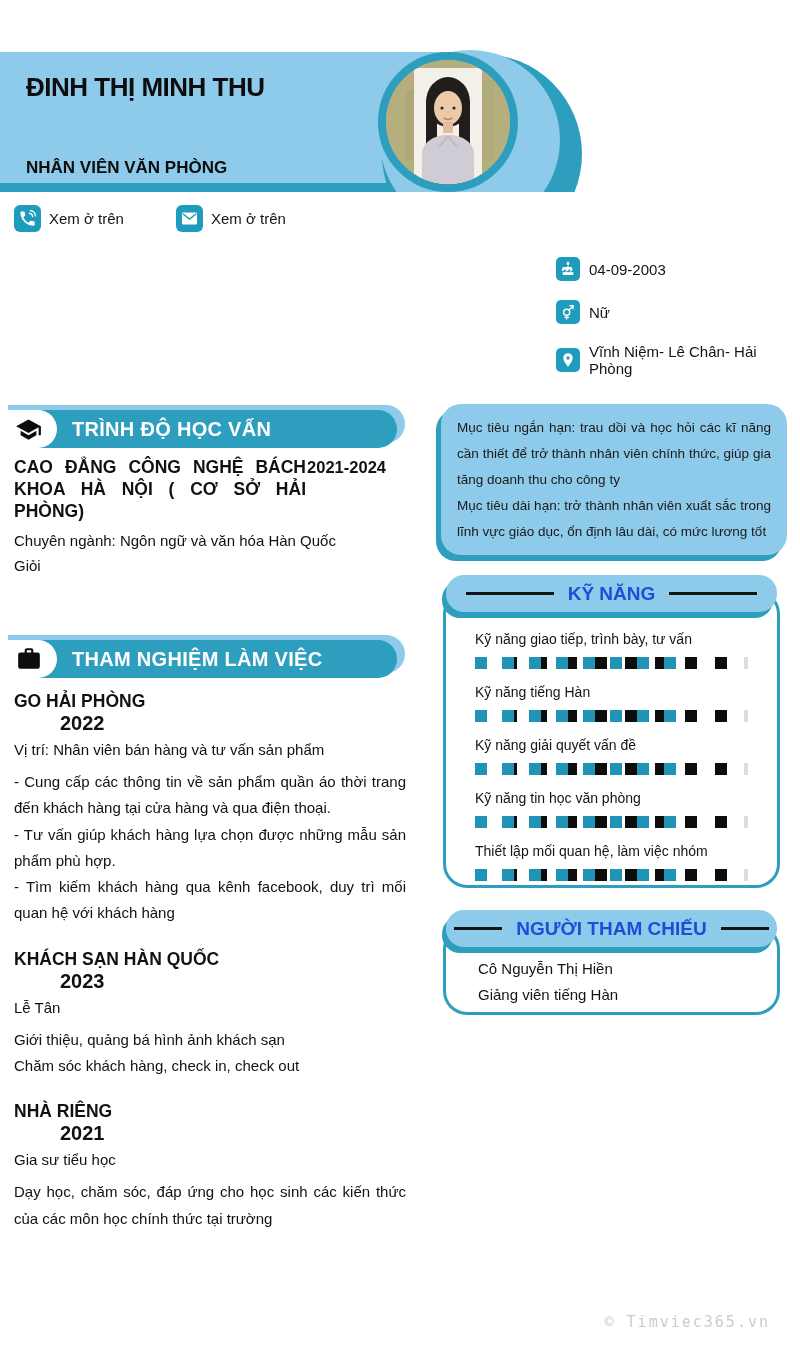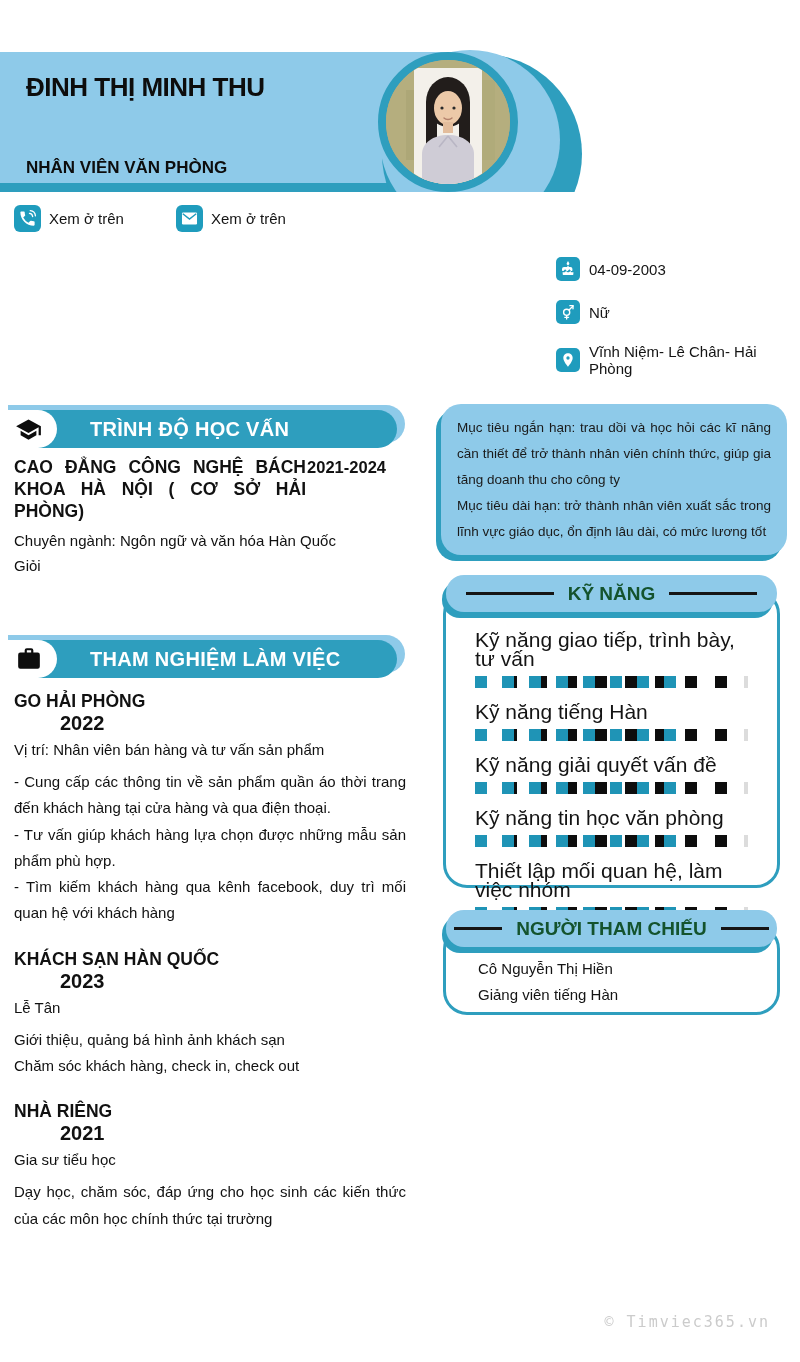--- a/index.html
+++ b/index.html
@@ -40,21 +40,21 @@
   .info-list { position:absolute; left:556px; top:257px; }
   .info-row { display:flex; align-items:center; gap:9px; margin-bottom:19px; }
 
   
   .section-bar { position:absolute; left:0; width:402px; height:38px; }
   .section-bar.edu { top:410px; }
   .section-bar.exp { top:640px; }
   .bar-shadow { position:absolute; left:8px; top:-5px; width:397px; height:38px; background:#8ECAE9; border-radius:0 19px 19px 0; }
   .bar-main { position:absolute; left:0; top:0; width:397px; height:38px; background:#2E9EBE; border-radius:0 19px 19px 0; }
   .bar-pill { position:absolute; left:0; top:0; width:57px; height:38px; background:#ffffff; border-radius:0 19px 19px 0; display:flex; align-items:center; justify-content:center; }
-  .bar-title { position:absolute; left:90px; top:0; line-height:38px; font-size:20px; font-weight:bold; color:#ffffff; letter-spacing:0.3px; }
+  .bar-title { position:absolute; left:72px; top:0; line-height:38px; font-size:20px; font-weight:bold; color:#ffffff; letter-spacing:0.3px; }
 
   
   .edu-content { position:absolute; left:14px; top:456px; width:372px; }
   .edu-head { position:relative; }
   .edu-years { position:absolute; right:0; top:2px; font-size:16.5px; font-weight:bold; }
   .edu-school { width:292px; font-size:17.5px; font-weight:bold; line-height:22px; text-align:justify; }
   .edu-major { margin-top:8px; font-size:15px; line-height:21px; }
   .edu-grade { margin-top:4px; font-size:15px; line-height:21px; }
 
   
@@ -82,25 +82,25 @@
   .pill {
     position:absolute; left:446px; width:331px; height:37px;
     background:#8ECAE9; border-radius:18px; box-shadow:-4px 6px 0 #2E9EBE;
     display:flex; align-items:center; justify-content:center; gap:14px;
   }
   .pill.skills-pill { top:575px; }
   .pill.refs-pill { top:910px; }
   .pill-line { height:3px; background:#151515; flex:none; }
   .pill-line.long { width:88px; }
   .pill-line.short { width:48px; }
-  .pill-title { font-size:19px; font-weight:bold; color:#14532d; white-space:nowrap; }
+  .pill-title { font-size:19px; font-weight:bold; color:#1d4ed8; white-space:nowrap; }
 
   .skills-list { position:absolute; left:475px; top:630px; width:280px; }
   .skill-item { margin-bottom:14px; }
-  .skill-label { font-size:21px; line-height:19px; color:#141414; }
+  .skill-label { font-size:14px; line-height:19px; color:#141414; }
   .skill-bar {
     position:relative; margin-top:8px; width:273px; height:12px;
     background-image:
       repeating-linear-gradient(90deg,#1F94B6 0 12px,transparent 12px 27px),
       repeating-linear-gradient(90deg,#0d0d0d 0 12px,transparent 12px 30px);
     background-size:215px 12px, 270px 12px;
     background-repeat:no-repeat;
   }
   .skill-bar::after { content:""; position:absolute; right:0; top:0; width:4px; height:12px; background:#dcdcdc; }
 

